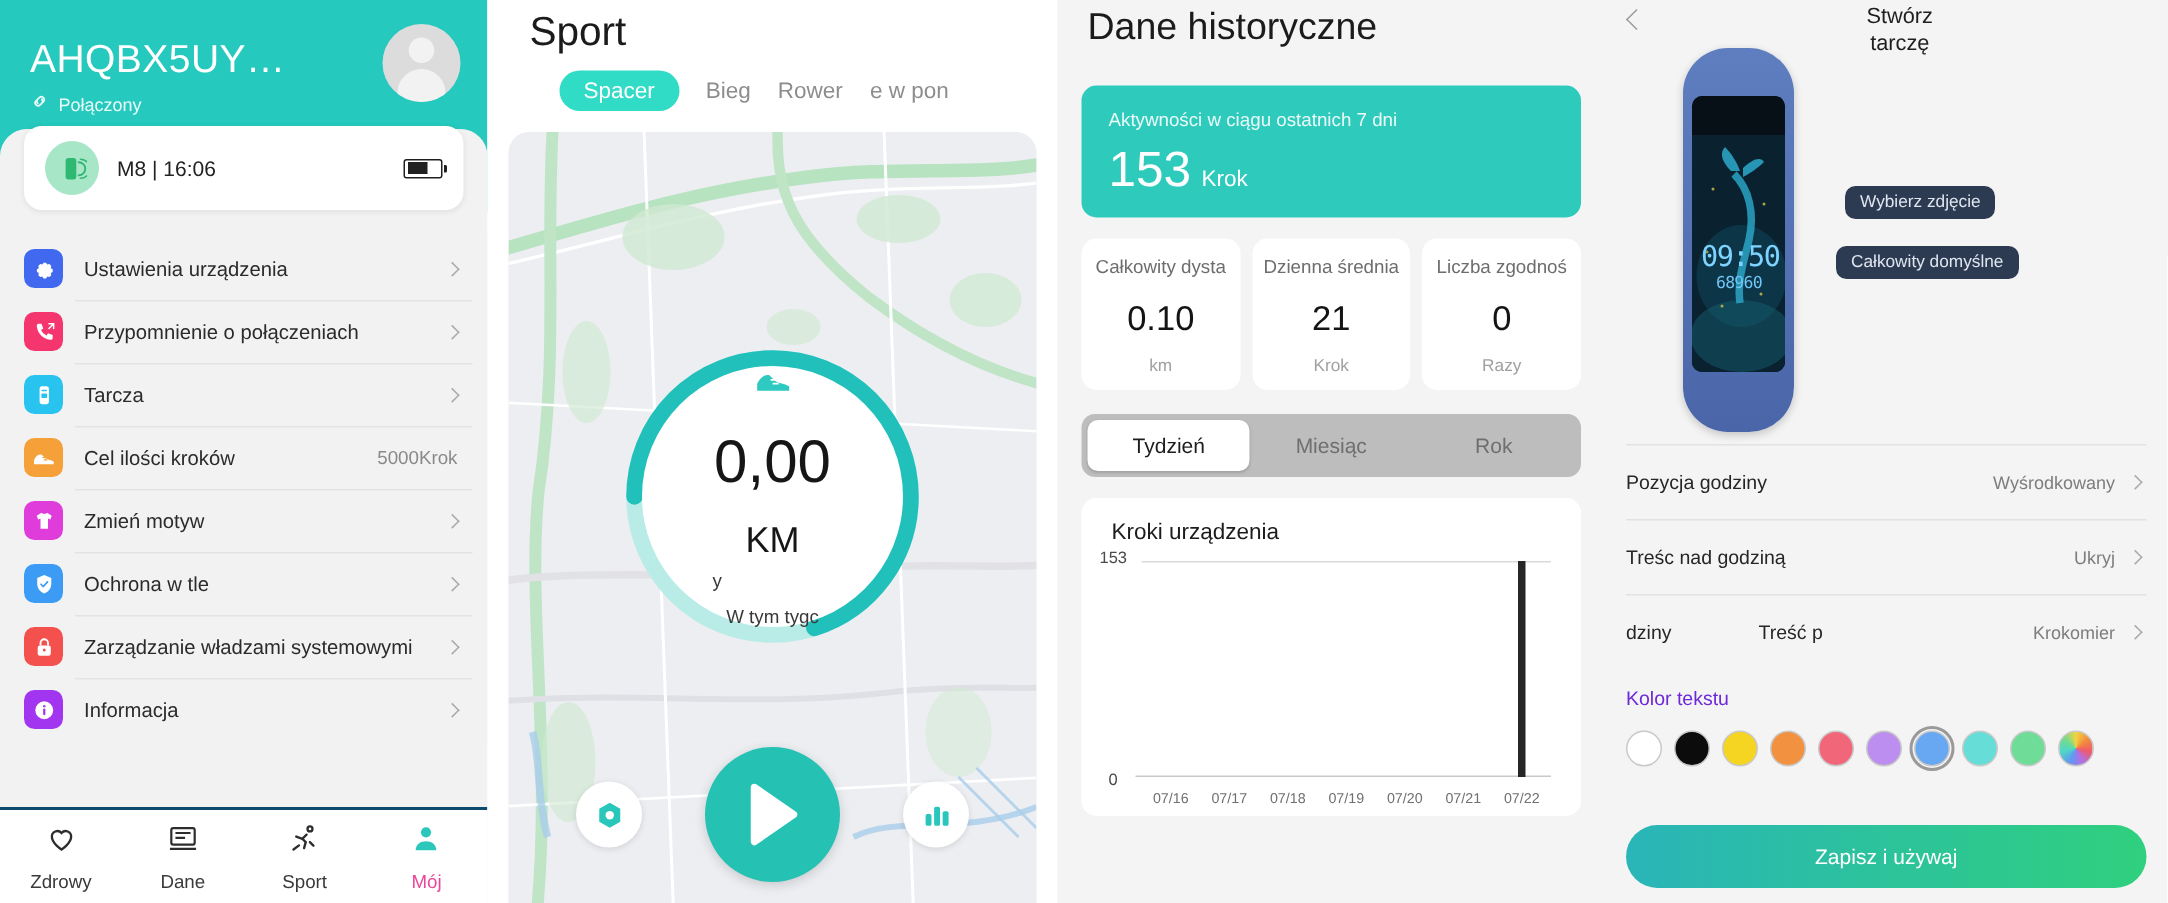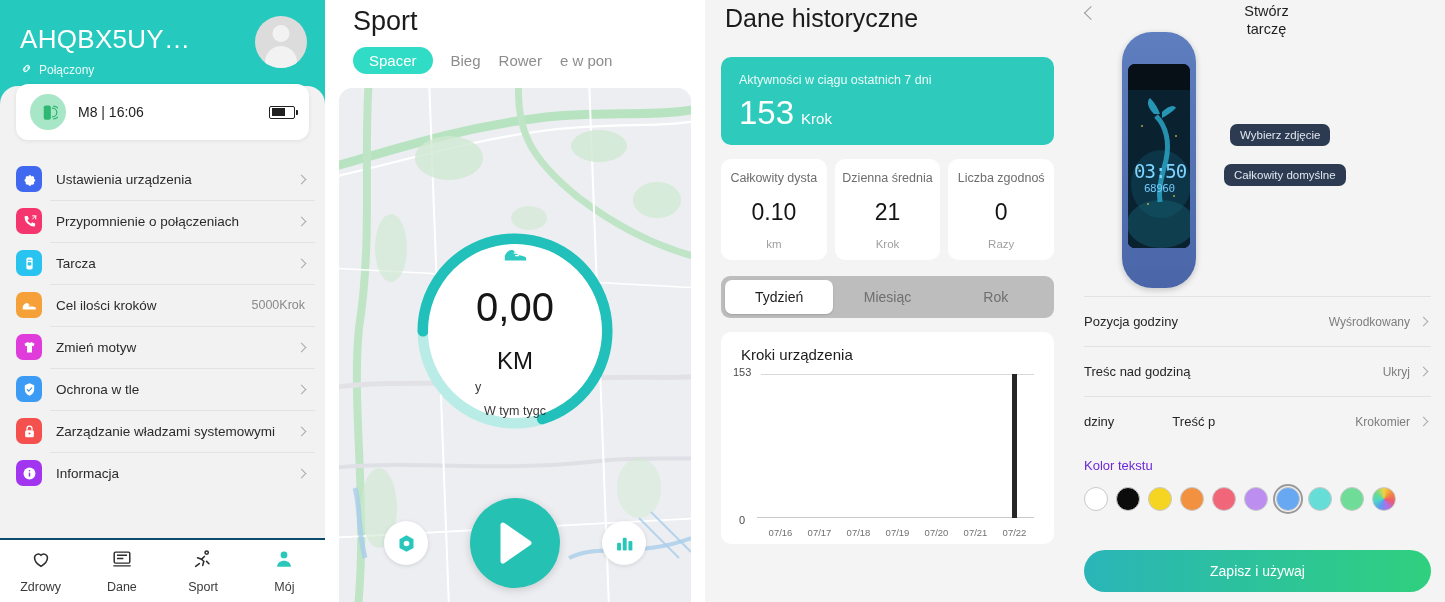--- a/index.html
+++ b/index.html
@@ -64,26 +64,26 @@
   .mi-value { font-size: 12.5px; color: #8a8a8a; margin-right: 4px; }
   .chev { width: 7px; height: 7px; border-right: 1.7px solid #aaa; border-top: 1.7px solid #aaa;
           transform: rotate(45deg); flex: none; margin-right: 4px; }
 
   .tabbar {
     position: absolute; bottom: 0; left: 0; width: 325px; height: 64px;
     background: #ffffff; display: flex; border-top: 2px solid #0c4a6e;
   }
   .tab { flex: 1; display: flex; flex-direction: column; align-items: center; justify-content: center; gap: 6px; }
   .tab-label { font-size: 12.5px; color: #3a3a3a; }
-  .tab.active .tab-label { color: #404040; }
+  .tab.active .tab-label { color: #ec4899; }
 
   
   .panel2 { width: 380px; height: 602px; background: #ffffff; position: relative; overflow: hidden; }
   .p2-title { font-size: 27px; color: #1b1b1b; padding: 6px 0 0 28px; }
-  .p2-tabs { display: flex; align-items: center; gap: 18px; padding: 10px 0 12px 28px; }
+  .p2-tabs { display: flex; align-items: center; gap: 18px; padding: 10px 0 12px 28px; margin-left: 20px; }
   .p2-tab { font-size: 15px; color: #8d8d8d; }
   .p2-tab.active {
     background: #31dcc6; color: #ffffff; border-radius: 14px; padding: 5px 16px;
   }
   .map {
     position: absolute; top: 88px; left: 14px; right: 14px; bottom: 0;
     background: #eceef2; border-radius: 14px 14px 0 0; overflow: hidden;
   }
   .ring-wrap { position: absolute; left: 50%; top: 145px; transform: translateX(-50%);
                width: 196px; height: 196px; }
@@ -515,21 +515,21 @@
             <ellipse cx="33" cy="160" rx="34" ry="24" fill="#145a6a" opacity=".55"></ellipse>
             <path d="M28 52 C38 62 42 78 38 96 C34 112 30 124 32 138" stroke="#2aa3c4" stroke-width="5" fill="none" opacity=".85"></path>
             <path d="M26 50 C20 44 18 38 22 34 C26 38 30 44 32 50 Z" fill="#2aa3c4" opacity=".9"></path>
             <path d="M34 48 C40 42 46 40 48 44 C44 48 38 52 34 54 Z" fill="#2aa3c4" opacity=".9"></path>
             <circle cx="14" cy="62" r="1" fill="#d8c64a" opacity=".8"></circle>
             <circle cx="48" cy="72" r="1" fill="#d8c64a" opacity=".8"></circle>
             <circle cx="20" cy="140" r="1" fill="#d8c64a" opacity=".8"></circle>
             <circle cx="46" cy="132" r="1" fill="#d8c64a" opacity=".8"></circle>
             <circle cx="10" cy="104" r="1" fill="#d8c64a" opacity=".7"></circle>
           </svg>
-          <div class="wf-time">03:50</div>
+          <div class="wf-time">09:50</div>
           <div class="wf-steps">68960</div>
         </div>
       </div>
       <div class="pill pill-a">Wybierz zdjęcie</div>
       <div class="pill pill-b">Całkowity domyślne</div>
     </div>
 
     <div class="rows" id="wf-rows">
         <div class="row">
           <span class="row-label">Pozycja godziny</span>

